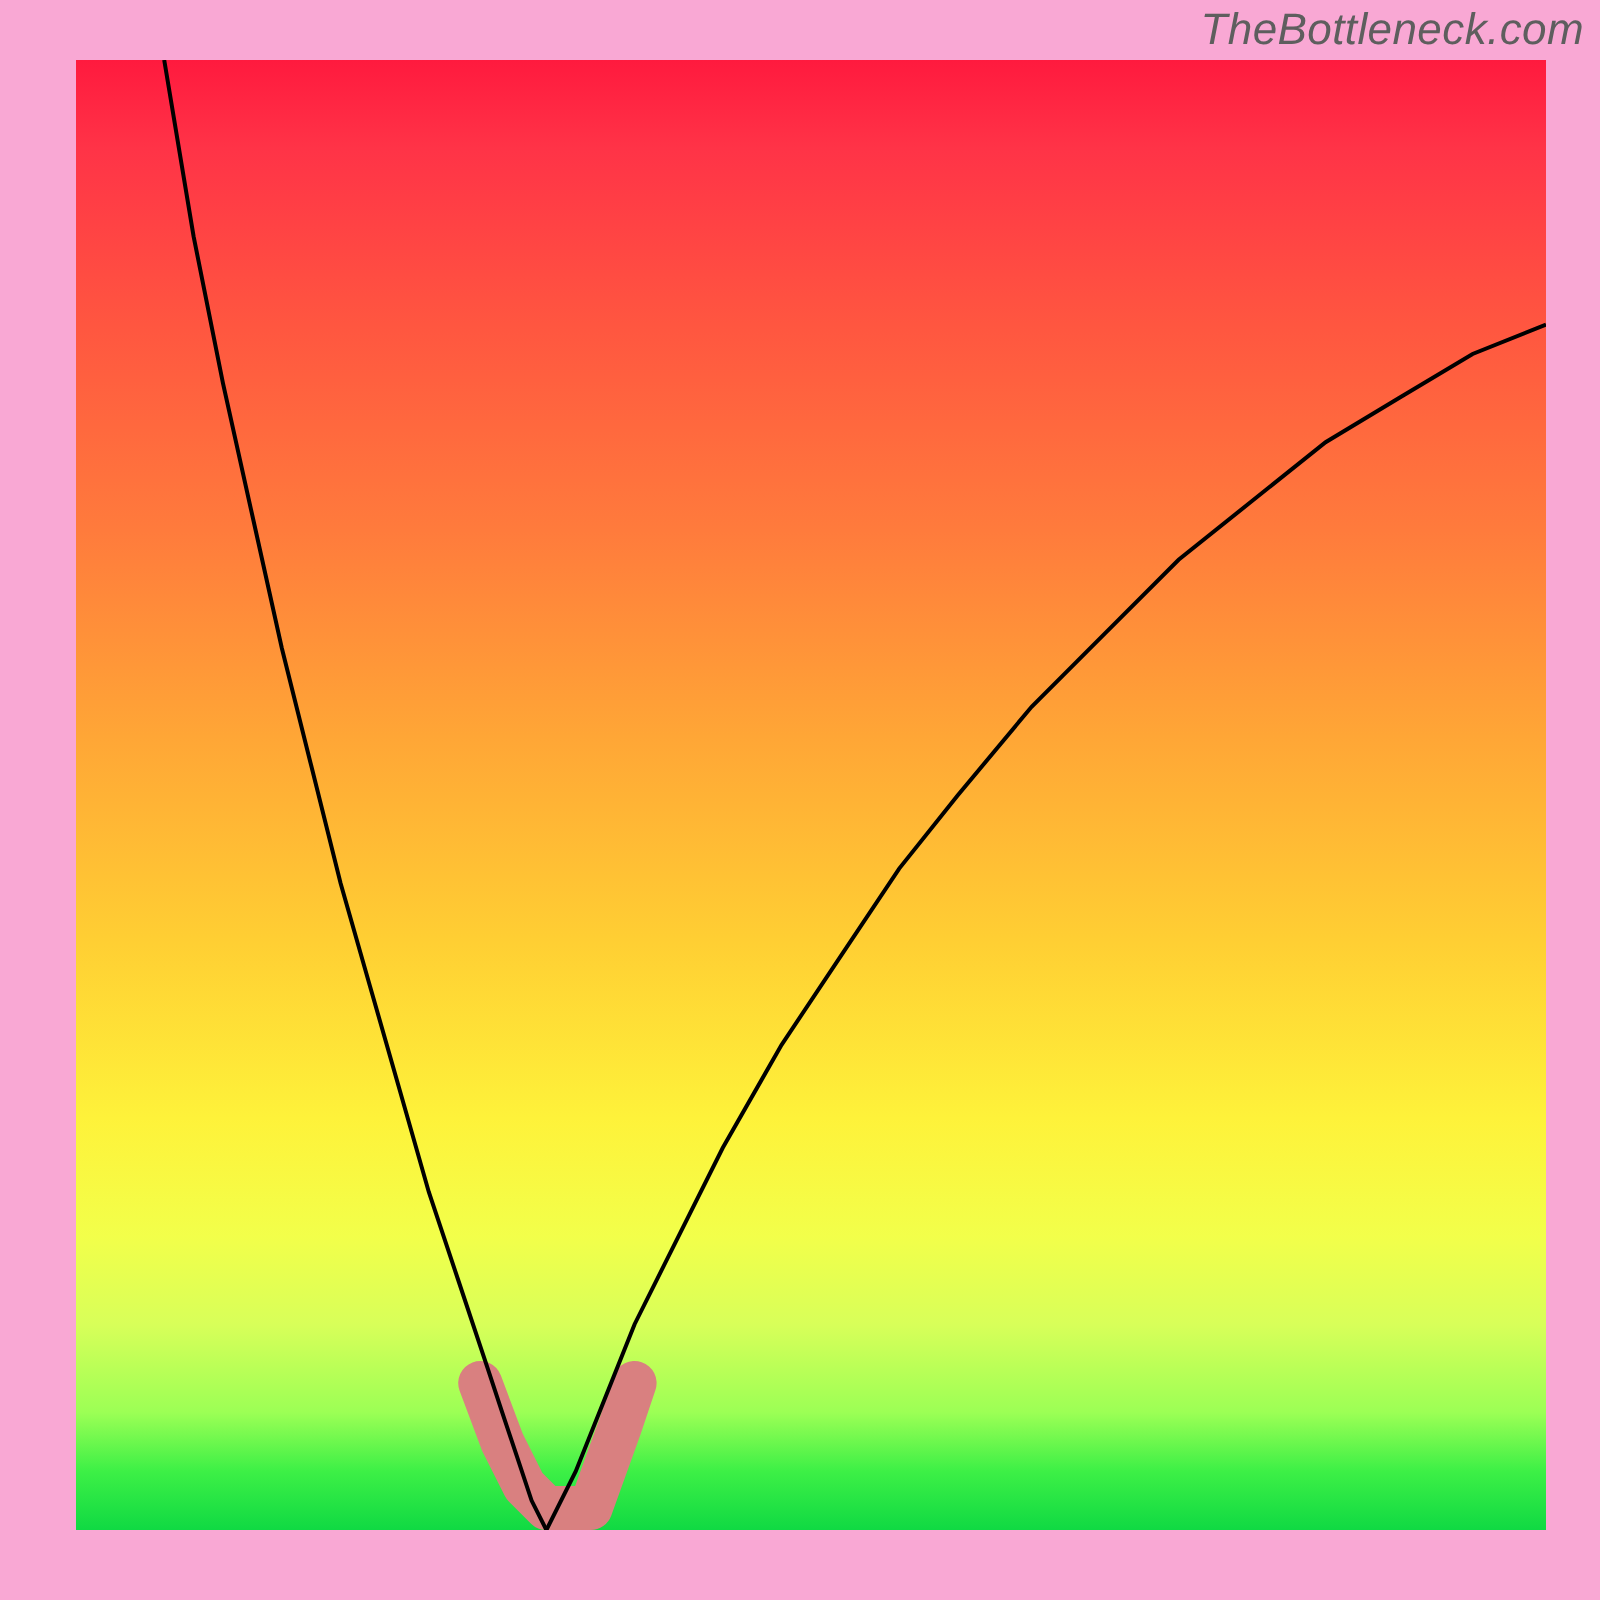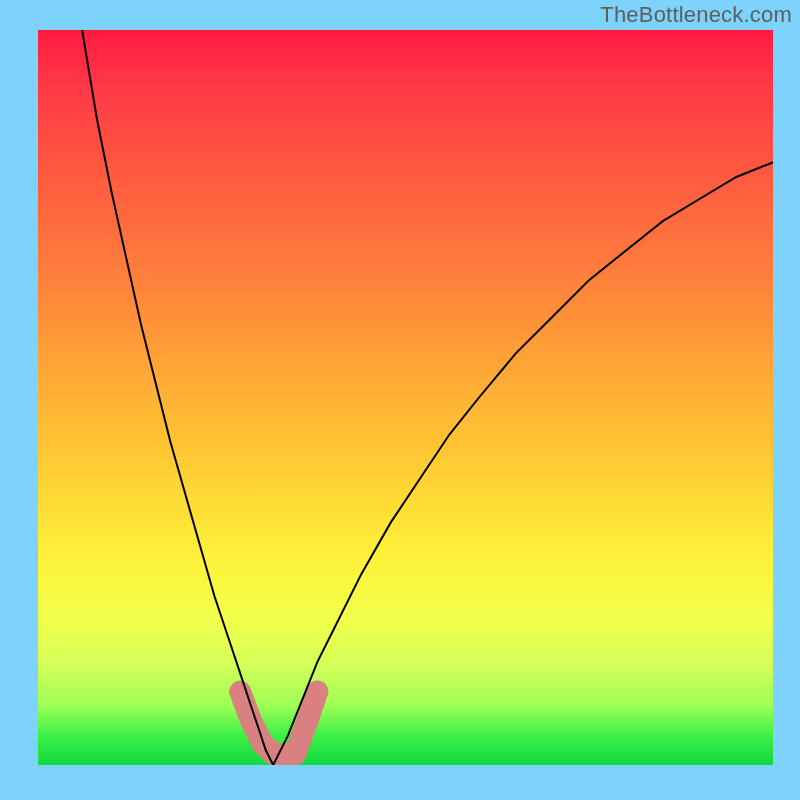--- a/index.html
+++ b/index.html
@@ -10,21 +10,22 @@
     background: #000;
     overflow: hidden;
     font-family: Arial, Helvetica, sans-serif;
   }
   .frame {
     position: absolute;
     left: 0;
     top: 0;
     width: 800px;
     height: 800px;
-    background: #7dd3fc;
+    background: #f9a8d4;
+    font-style: italic;
   }
   .plot {
     position: absolute;
     left: 38px;
     top: 30px;
     width: 735px;
     height: 735px;
     
     background: linear-gradient(
       to bottom,

